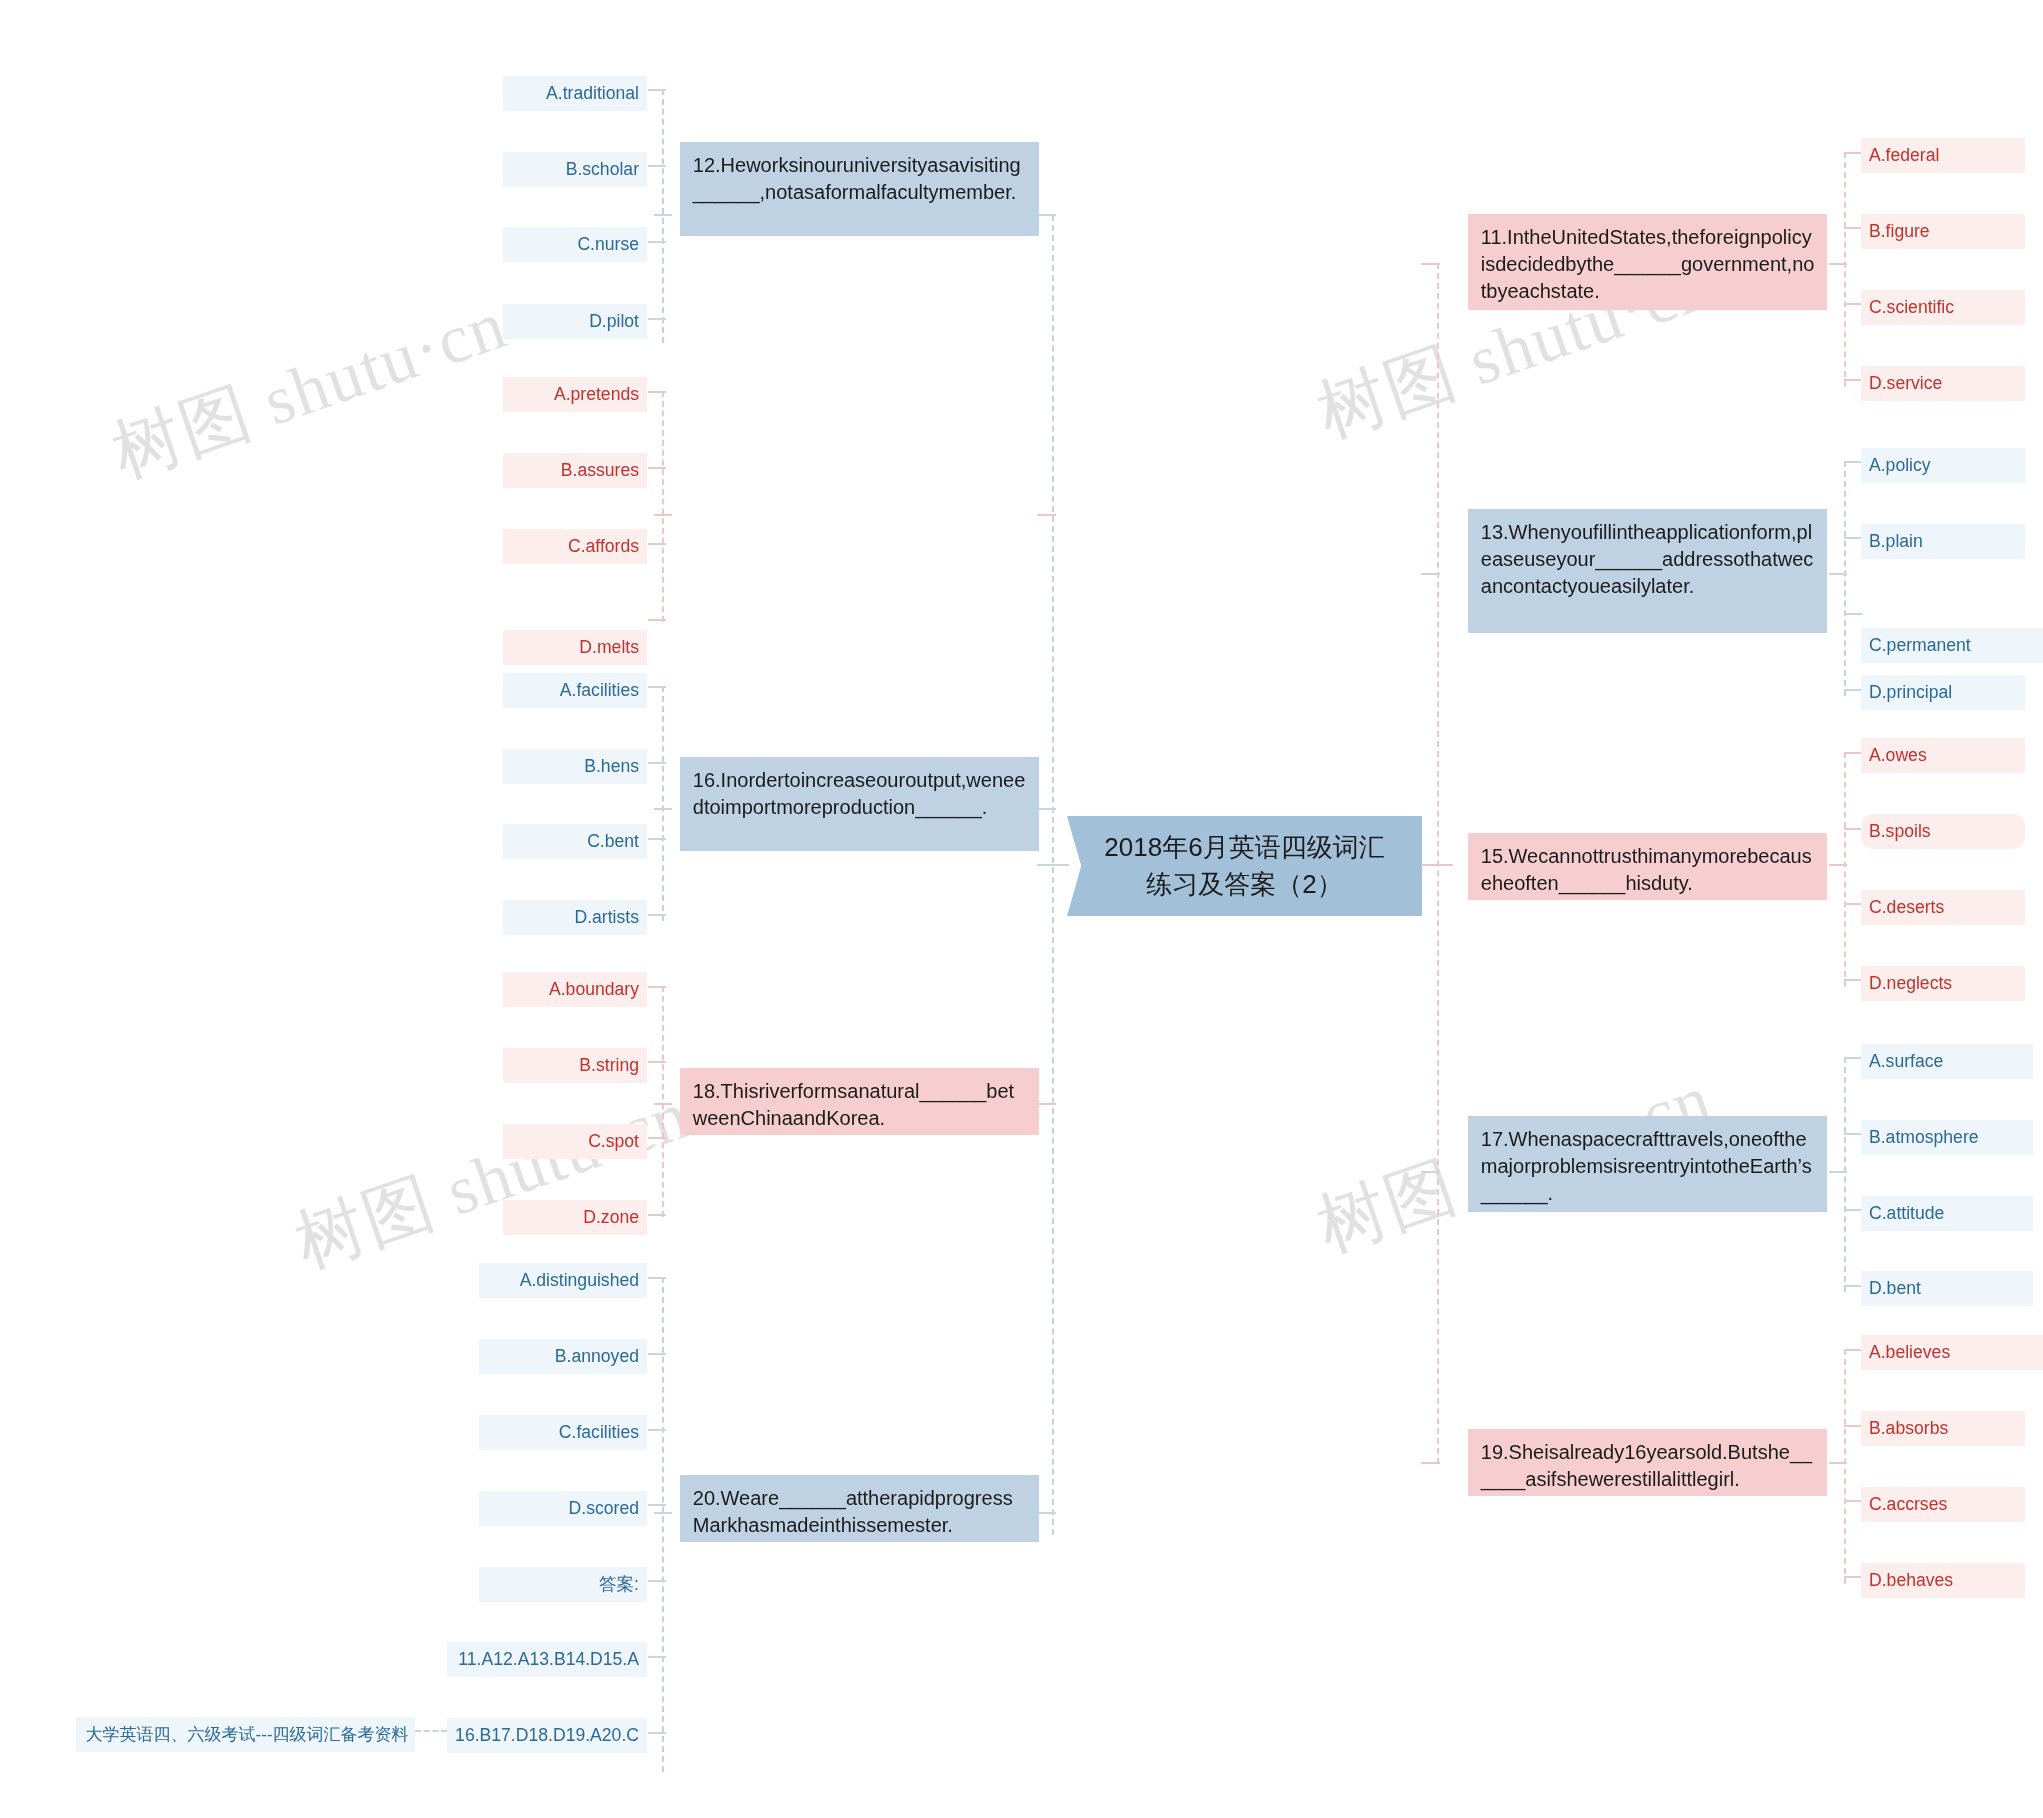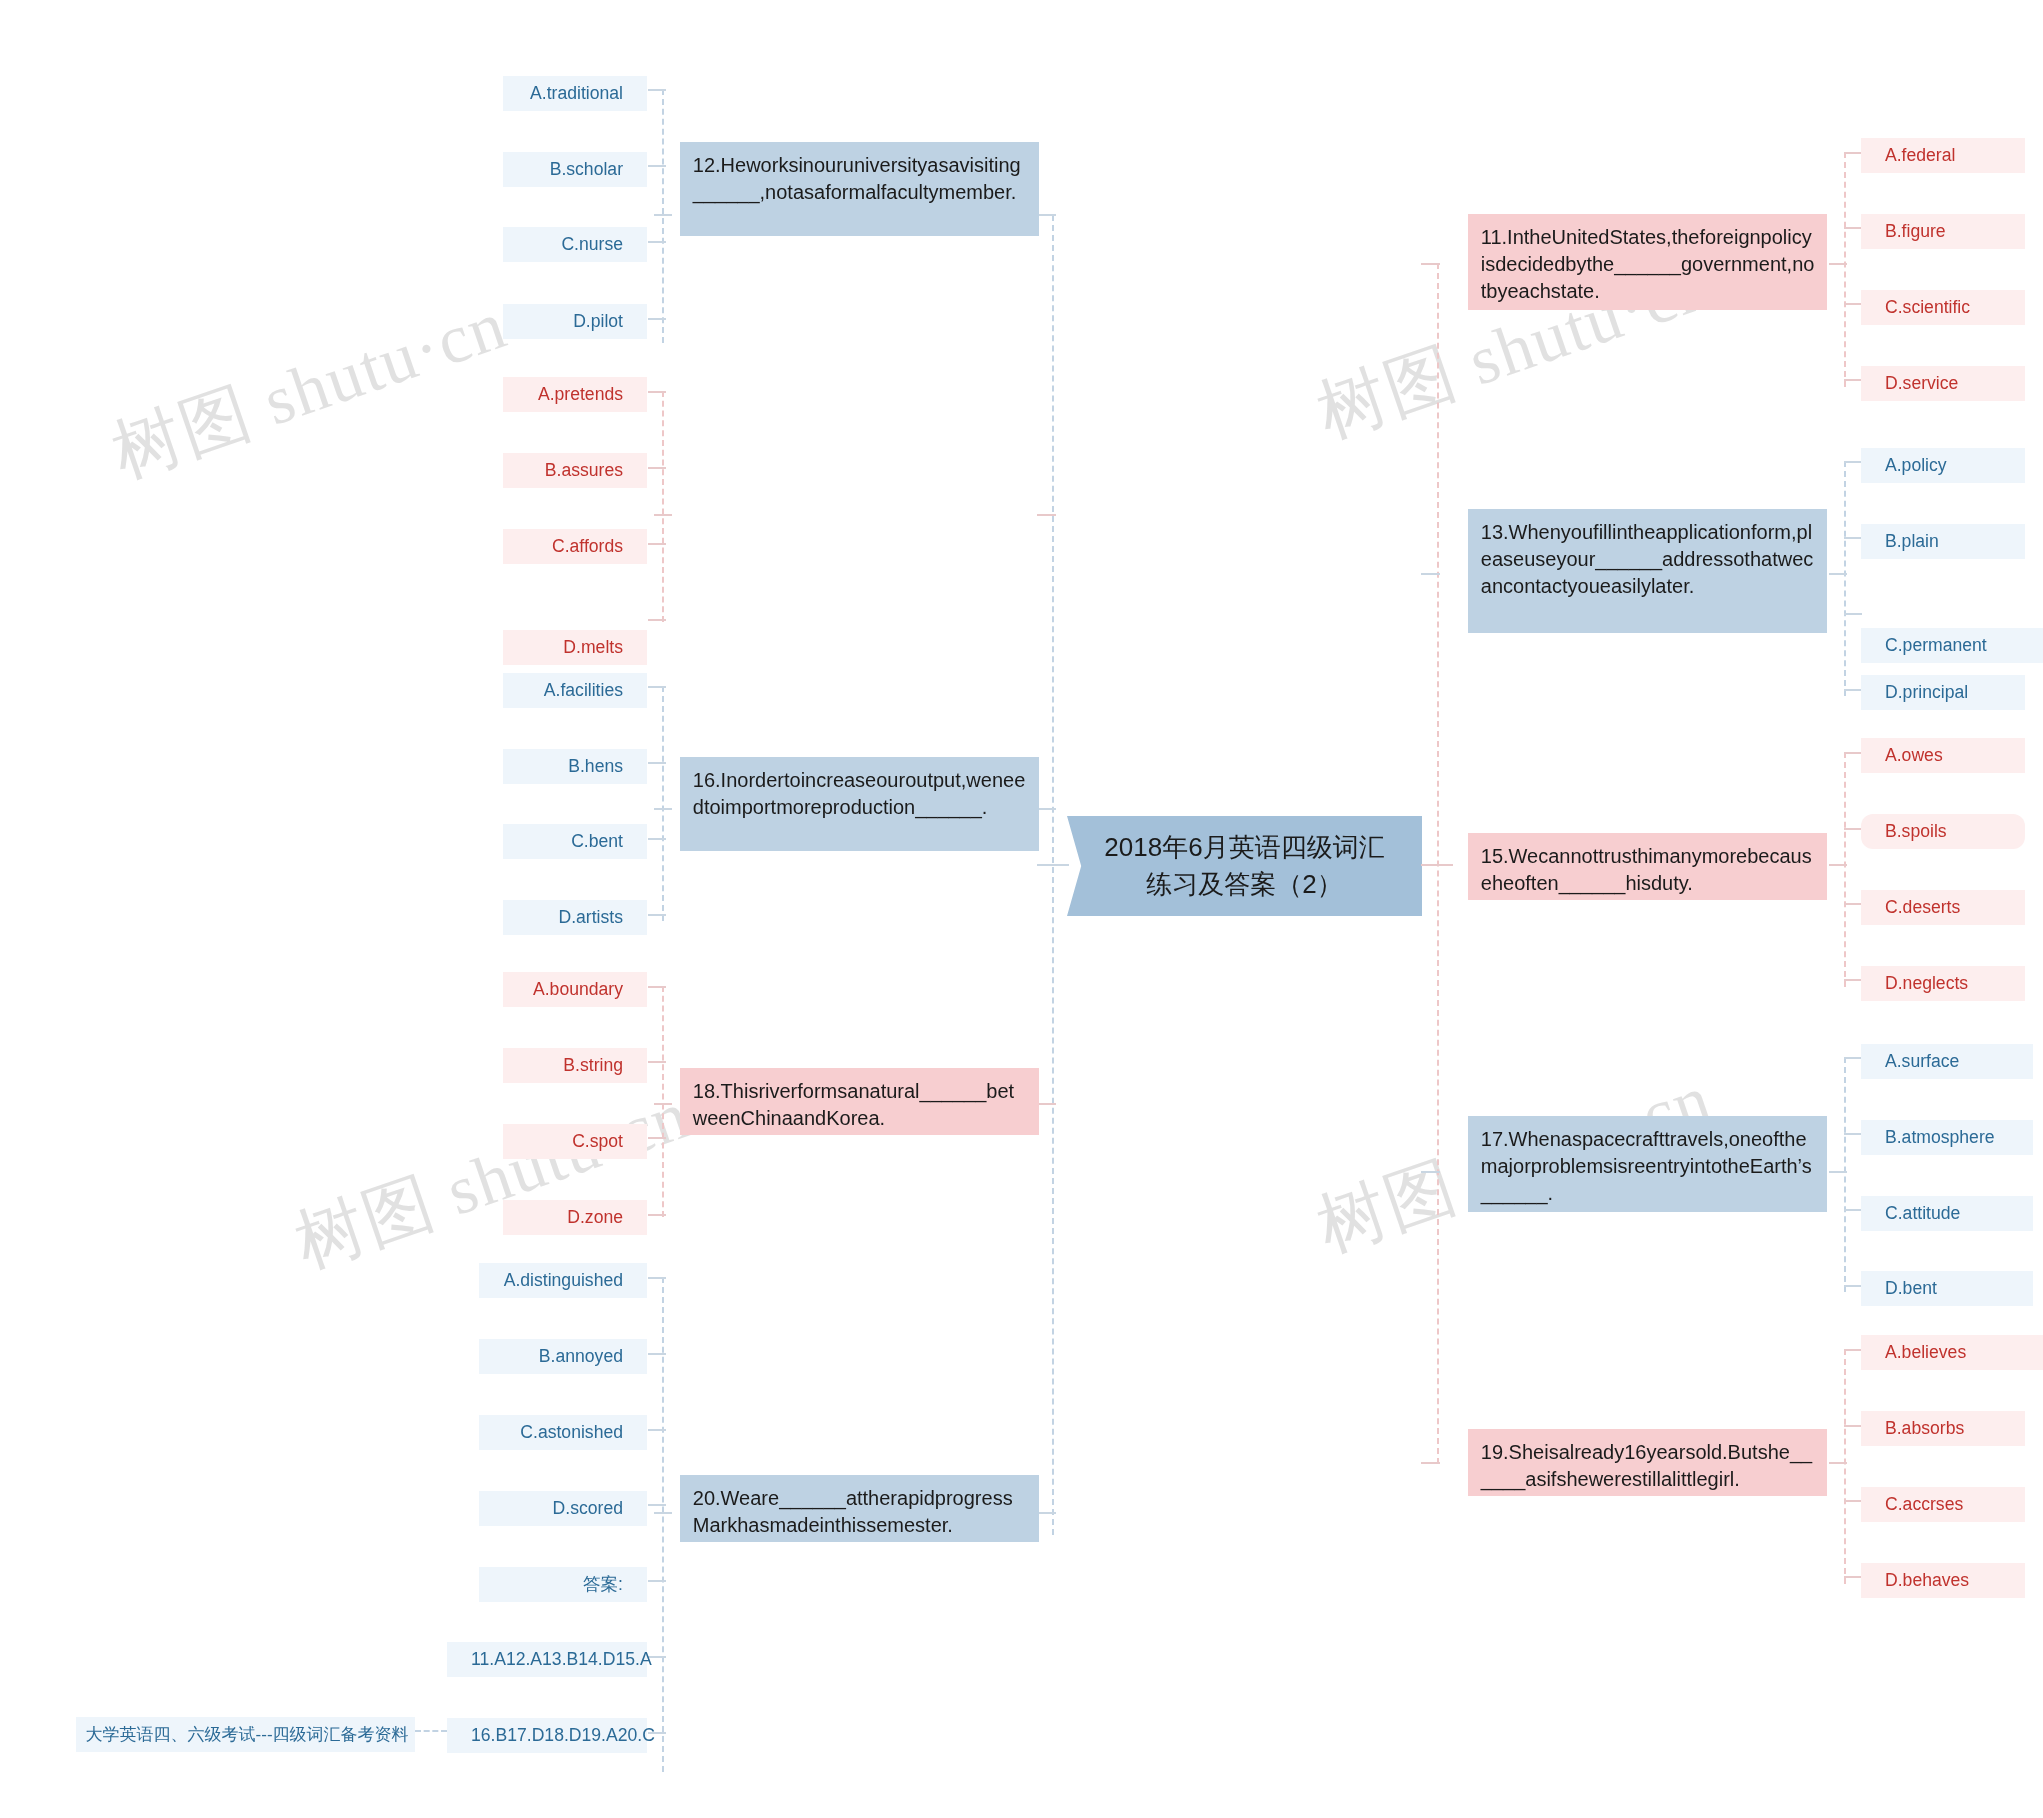--- a/index.html
+++ b/index.html
@@ -30,21 +30,21 @@
   .hb{border-color:#c2d3e3;}
   .vr{border-color:#eec7c8;}
   .stub{position:absolute;border-top:2.4px solid #c9d6e2;}
   .stub.r{border-top-color:#e8c9ca;}
 
   
   .leaf{
     position:absolute;
     font-size:17.6px;
     line-height:27px;
-    padding:4px 24px;
+    padding:4px 8px;
     white-space:nowrap;
     box-sizing:border-box;
   }
   .leaf.blue{color:#2b6a96;background:#eef5fb;}
   .leaf.red{color:#c0322d;background:#fdeeee;}
   .leaf.rt{text-align:right;}
   .leaf.lt{text-align:left;}
 
   
   .qbox{
@@ -184,21 +184,21 @@
   <div class="stub" style="left:648px;top:1504px;width:17.6px;"></div>
   <div class="stub" style="left:648px;top:1580px;width:17.6px;"></div>
   <div class="stub" style="left:648px;top:1656px;width:17.6px;"></div>
   <div class="stub" style="left:648px;top:1732px;width:17.6px;"></div>
 
   <div class="leaf blue rt" style="left:479px;top:1263px;width:168px;">
     <span>A.distinguished</span></div>
   <div class="leaf blue rt" style="left:479px;top:1339px;width:168px;">
     <span>B.annoyed</span></div>
   <div class="leaf blue rt" style="left:479px;top:1415px;width:168px;">
-    <span>C.astonished</span></div>
+    <span>C.facilities</span></div>
   <div class="leaf blue rt" style="left:479px;top:1491px;width:168px;">
     <span>D.scored</span></div>
   <div class="leaf blue rt" style="left:479px;top:1567px;width:168px;">
     <span>答案:</span></div>
   <div class="leaf blue rt" style="left:447px;top:1642px;width:200px;">
     <span>11.A12.A13.B14.D15.A</span></div>
   <div class="leaf blue rt" style="left:447px;top:1718px;width:200px;">
     <span>16.B17.D18.D19.A20.C</span></div>
 
   <div class="hline hb" style="left:415px;top:1730px;width:32px;"></div>

